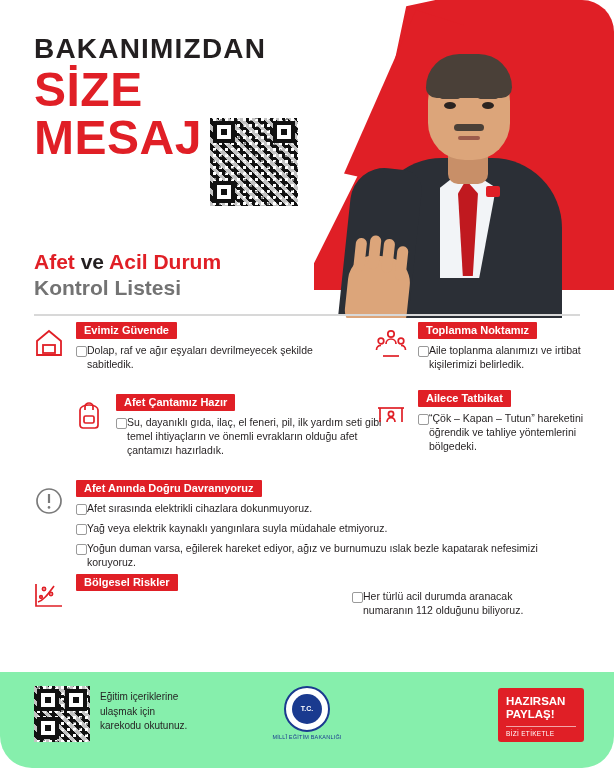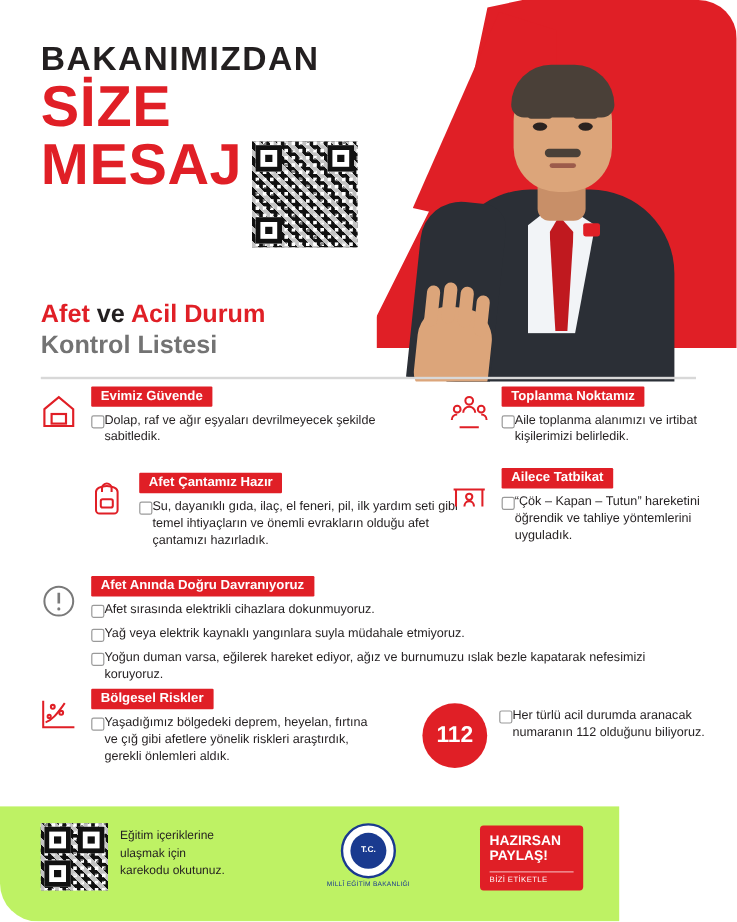--- a/index.html
+++ b/index.html
@@ -247,22 +247,22 @@
     width: 54px; height: 54px; border-radius: 50%;
     background: #e01f26; color: #fff;
     display: flex; align-items: center; justify-content: center;
     font-size: 19px; font-weight: bold;
     flex: 0 0 auto;
   }
   .emg .item { margin-top: 4px; }
 
   
   .footer {
-    position: absolute; left: 0; bottom: 0; width: 516px; height: 96px;
-    background: #bef264;
+    position: absolute; left: 0; bottom: 0; width: 614px; height: 96px;
+    background: #86efac;
   }
   .f-qr {
     position: absolute; left: 34px; top: 14px;
     width: 56px; height: 56px;
   }
   .f-qr-text {
     position: absolute; left: 100px; top: 18px;
     font-size: 10px; line-height: 1.45; color: #231f20;
   }
   .f-logo {
@@ -430,21 +430,21 @@
           <circle cx="17" cy="20" r="2.6"></circle>
           <path d="M13 28c0-2.6 1.8-4.4 4-4.4s4 1.8 4 4.4"></path>
         </svg>
       </div>
       <div class="blk-head">
         <span class="blk-title">Ailece Tatbikat</span>
       </div>
       <div class="items">
         <div class="item">
           <span class="chk"></span>
-          <span class="itxt">“Çök – Kapan – Tutun” hareketini öğrendik ve tahliye yöntemlerini uyguladık.</span>
+          <span class="itxt">“Çök – Kapan – Tutun” hareketini öğrendik ve tahliye yöntemlerini bölgedeki.</span>
         </div>
       </div>
     </div>
 
     <div class="block" style="left:76px; top:158px; width:508px;">
       <div class="icon-wrap">
         <svg width="34" height="34" viewBox="0 0 34 34" fill="none" stroke="#7a7a7a" stroke-width="1.7">
           <circle cx="17" cy="17" r="12"></circle>
           <path d="M17 10v9" stroke-width="2.2"></path>
           <circle cx="17" cy="23.4" r="1.3" fill="#7a7a7a" stroke="none"></circle>
@@ -475,30 +475,23 @@
           <path d="M4 6v22h26"></path>
           <path d="M6 24c6-2 10-8 16-16"></path>
           <circle cx="12" cy="11" r="1.6"></circle>
           <circle cx="19" cy="16" r="1.6"></circle>
           <circle cx="9" cy="19" r="1.3"></circle>
         </svg>
       </div>
       <div class="blk-head">
         <span class="blk-title">Bölgesel Riskler</span>
       </div>
-      <div class="items">
-        <div class="item">
-          <span class="chk"></span>
-          <span class="itxt">Yaşadığımız bölgedeki deprem, heyelan, fırtına ve çığ gibi afetlere yönelik riskleri araştırdık, gerekli önlemleri aldık.</span>
-        </div>
-      </div>
     </div>
 
     <div class="emg">
-      <div class="emg-circle">112</div>
       <div class="item" style="width:172px;">
         <span class="chk"></span>
         <span class="itxt">Her türlü acil durumda aranacak numaranın 112 olduğunu biliyoruz.</span>
       </div>
     </div>
   </div>
 
   <div class="footer">
     <div class="f-qr qr">
       <span class="fp tl"></span>

